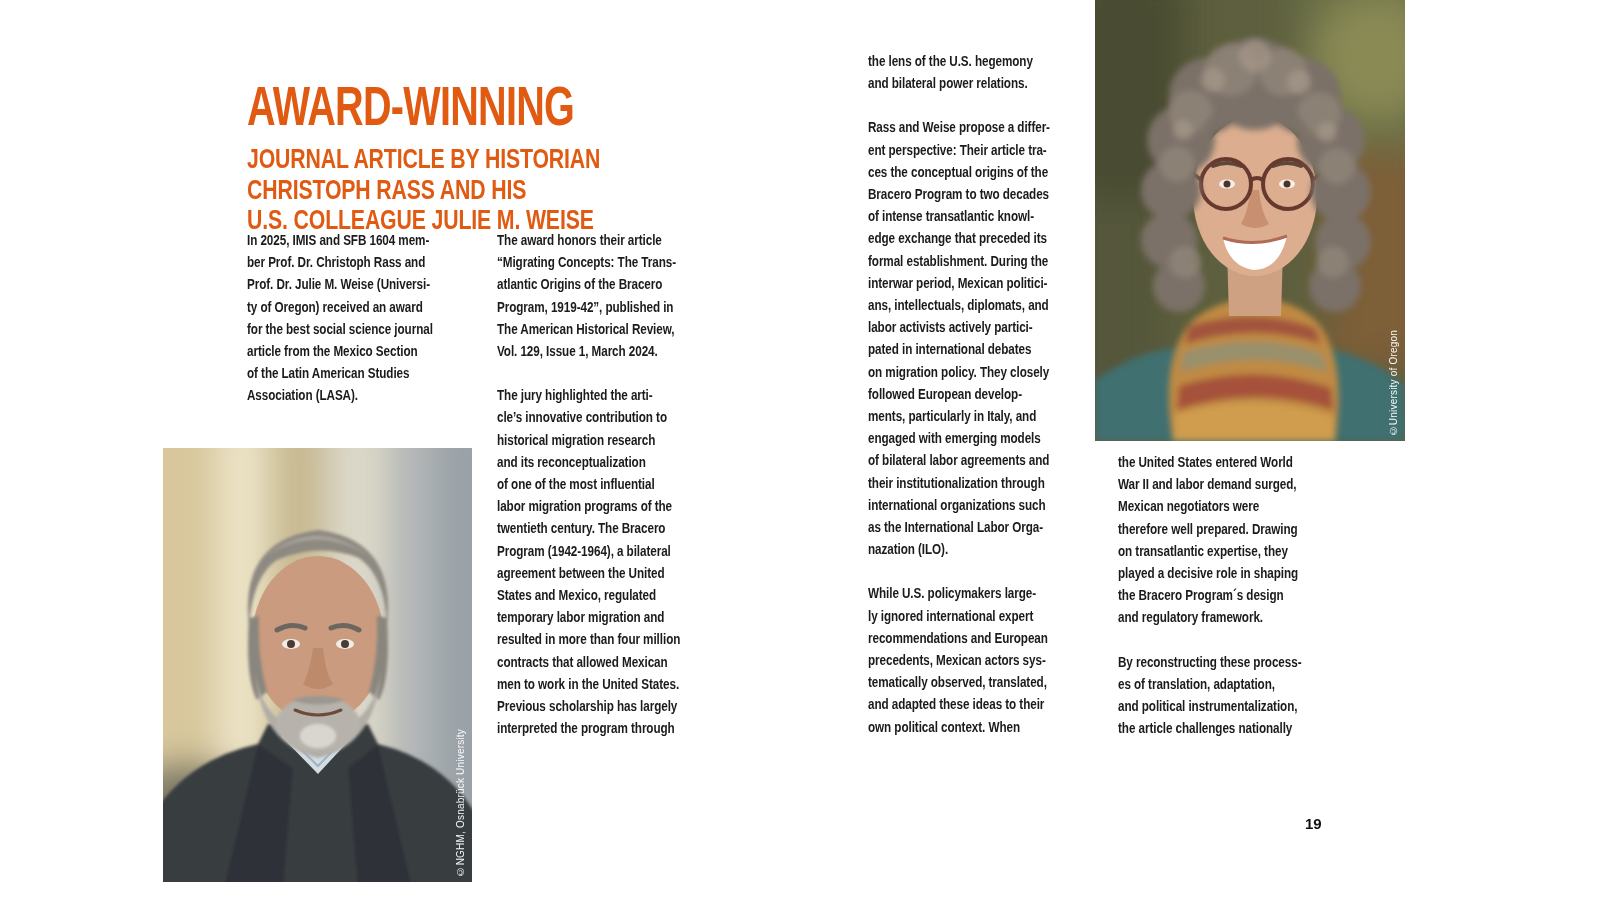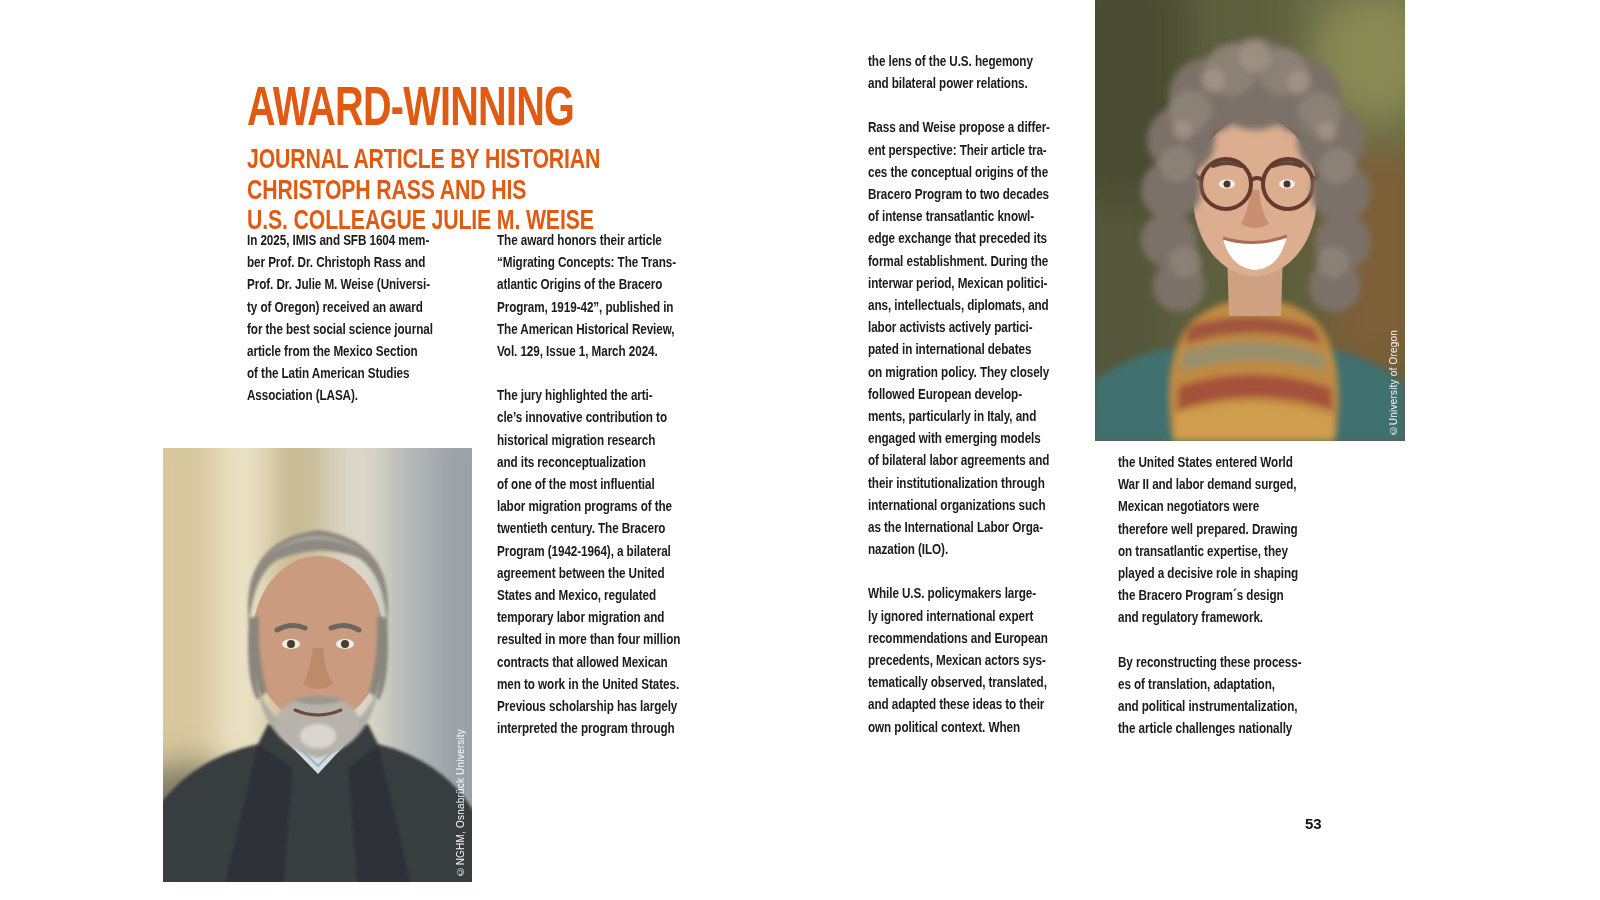--- a/index.html
+++ b/index.html
@@ -247,15 +247,15 @@
         <circle cx="118" cy="80" r="12"></circle>
         <circle cx="204" cy="82" r="12"></circle>
         <circle cx="88" cy="130" r="10"></circle>
         <circle cx="232" cy="132" r="10"></circle>
       </g>
       <path d="M100 140 Q112 108 160 102 Q210 108 220 142 Q206 120 160 116 Q114 120 100 140 Z" fill="#7b7168" filter="url(#wb2)"></path>
     </svg>
     <span class="credit">©University of Oregon</span>
   </div>
 
-  <div class="pagenum">53</div>
+  <div class="pagenum">19</div>
 
 </div>
 
 </body></html>

